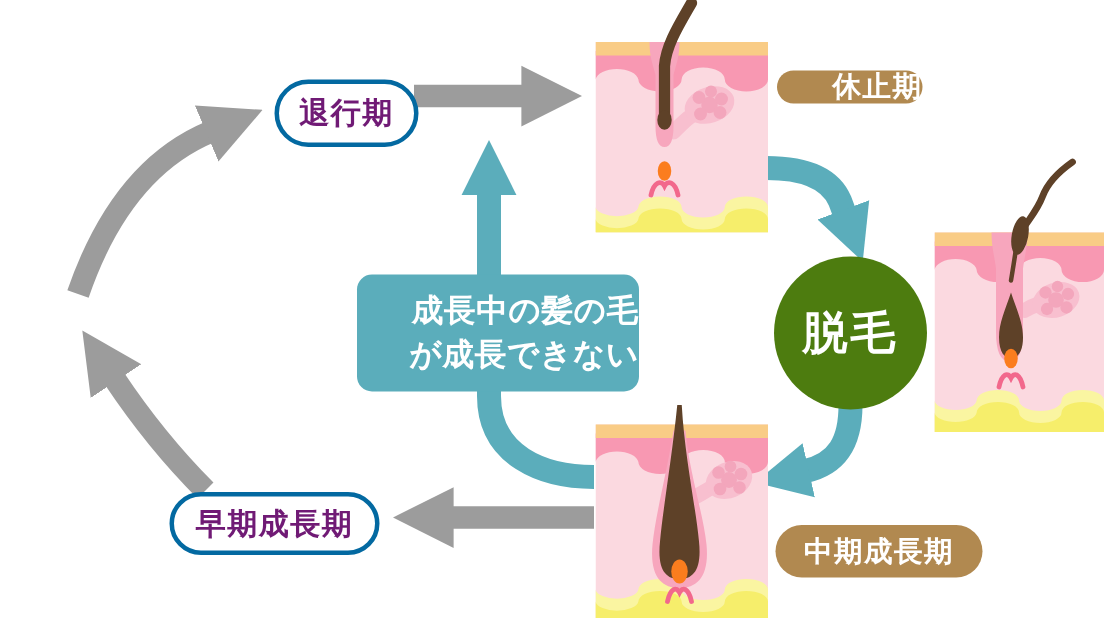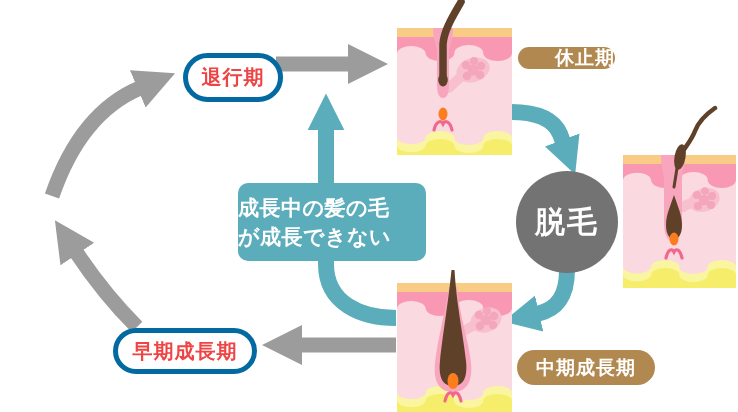--- a/index.html
+++ b/index.html
@@ -6,35 +6,35 @@
   .canvas{
     position:relative;width:738px;height:412px;background:#ffffff;overflow:hidden;
     font-family:"Liberation Sans","DejaVu Sans",sans-serif;
   }
   .arrows-layer{position:absolute;left:0;top:0;z-index:1;}
   .skin{position:absolute;z-index:2;}
   .pill{
     position:absolute;z-index:3;display:flex;align-items:center;justify-content:center;
     border-radius:999px;font-weight:800;letter-spacing:1px;white-space:nowrap;
   }
-  .pill.white{background:#ffffff;border:5px solid #0369a1;color:#ef4444;font-size:20px;}
+  .pill.white{background:#ffffff;border:3px solid #0369a1;color:#701a75;font-size:20px;}
   .pill.brown{background:#b18950;color:#ffffff;font-size:19px;border:0;}
   .pill-regression{left:183px;top:53px;width:90px;height:39px;font-size:21px;}
   .pill-late{left:0px;top:184px;width:127px;height:36px;}
   .pill-mid{left:113px;top:328px;width:134px;height:36px;font-size:21px;}
   .pill-rest{left:518px;top:47px;width:97px;height:22px;justify-content:flex-end;}
   .pill-early{left:517px;top:350px;width:138px;height:35px;}
   .shed-circle{
     position:absolute;z-index:3;left:516px;top:171px;width:102px;height:102px;border-radius:50%;
-    background:#737373;color:#fff;display:flex;align-items:center;justify-content:center;
+    background:#4d7c0f;color:#fff;display:flex;align-items:center;justify-content:center;
     font-size:30px;font-weight:800;letter-spacing:2px;
   }
   .callout{
     position:absolute;z-index:3;left:238px;top:183px;width:188px;height:78px;border-radius:10px;
-    background:#5badbb;color:#fff;display:flex;flex-direction:column;align-items:flex-start;justify-content:center;
+    background:#5badbb;color:#fff;display:flex;flex-direction:column;align-items:flex-end;justify-content:center;
     font-size:21px;font-weight:800;line-height:29px;letter-spacing:0.5px;text-align:center;
   }
 </style>
 </head>
 <body>
 
 <div class="canvas">
 
   <svg class="arrows-layer" width="738" height="412" viewBox="0 0 738 412">
     <defs>

